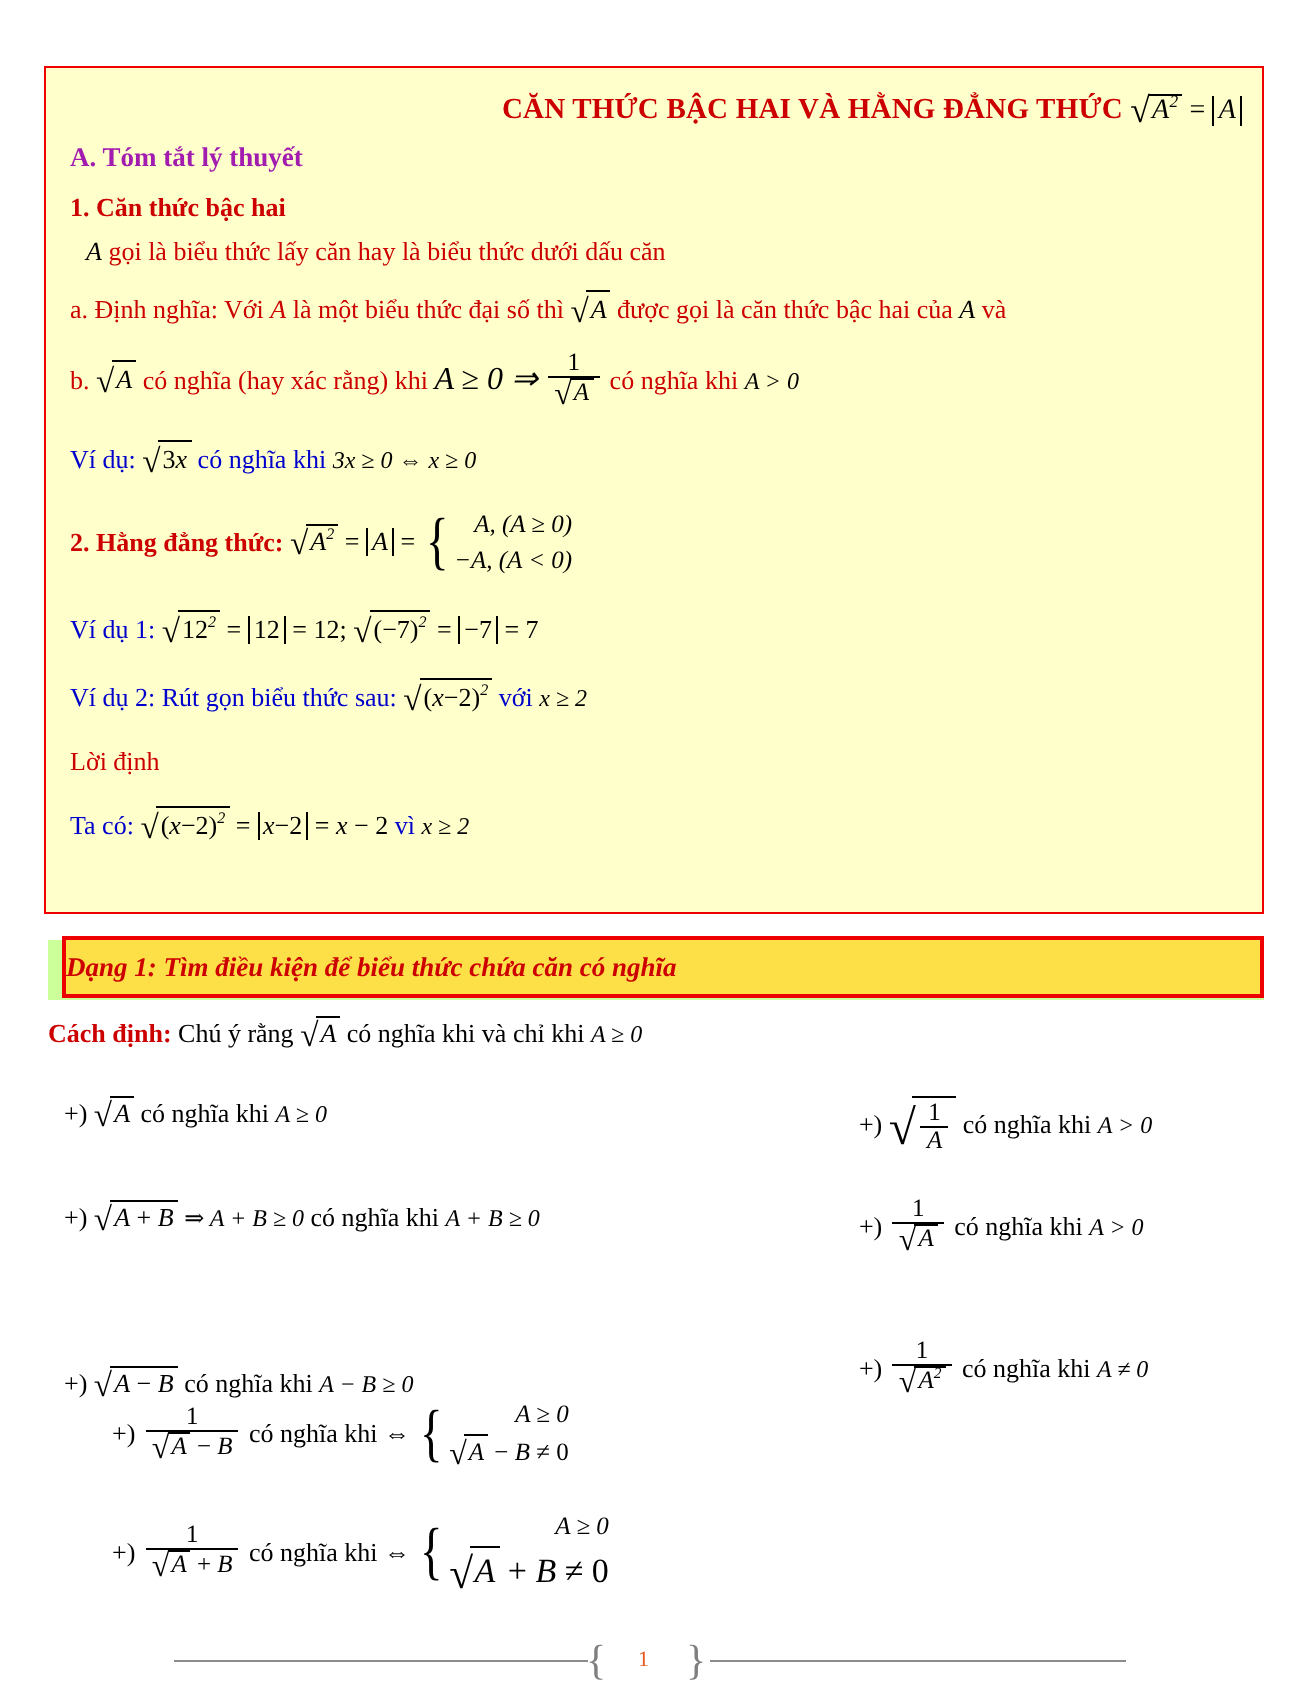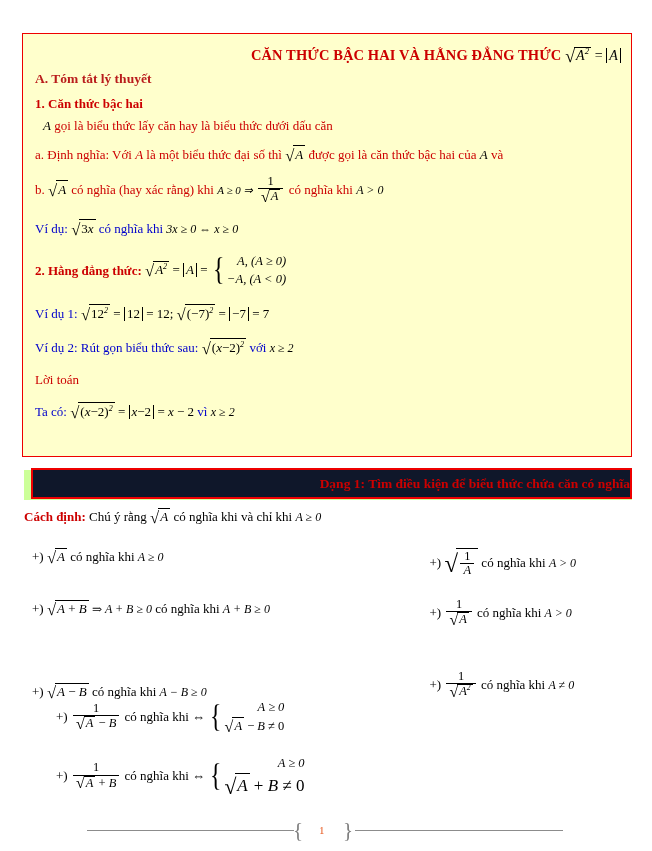--- a/index.html
+++ b/index.html
@@ -106,21 +106,21 @@
     text-align: right;
     font-weight: bold;
     color: #cc0000;
     font-size: 14.5px;
     letter-spacing: 0.1px;
     margin: 7px 0 4px 0;
   }
   .doc-title .t-math { color: #000000; font-weight: normal; font-size: 14px; }
 
   .h-blue {
-    color: #b91c1c;
+    color: #a21caf;
     font-weight: bold;
     font-size: 13.5px;
     margin: 7px 0 0 2px;
   }
   .h-red {
     color: #cc0000;
     font-weight: bold;
     font-size: 13px;
     margin: 9px 0 0 2px;
   }
@@ -149,27 +149,28 @@
     height: 30px;
     background: #ccff99;
   }
   .dang-banner {
     position: absolute;
     left: 31px;
     top: 468px;
     width: 601px;
     height: 31px;
     box-sizing: border-box;
-    background: #0f172a;
+    background: #fde047;
     border: 2.4px solid #ee0000;
     color: #cc0000;
     font-weight: bold;
     font-size: 13.5px;
-    text-align: right;
+    text-align: left;
     line-height: 27px;
+    font-style: italic;
   }
 
   .cachgiai {
     position: absolute;
     left: 24px;
     top: 508px;
     font-size: 13px;
   }
   .cachgiai .lab { color: #cc0000; font-weight: bold; }
 
@@ -252,21 +253,21 @@
       <span class="mth line-blk"><span class="rad"><span class="surd">√</span><span class="rbody"><span class="var">A</span></span></span></span>
       <span>được gọi là căn thức bậc hai của</span>
       <span class="mth var line-blk">A</span>
       <span>và</span>
     </div>
 
     <div class="line-red" style="margin-top:12px;">
       <span>b.</span>
       <span class="mth line-blk"><span class="rad"><span class="surd">√</span><span class="rbody"><span class="var">A</span></span></span></span>
       <span>có nghĩa (hay xác rằng) khi</span>
-      <span class="mth line-blk" style="font-size:11px;font-family:Liberation Serif, serif;">A ≥ 0 ⇒</span>
+      <span class="mth line-blk" style="font-size:16px;font-family:Liberation Serif, serif;">A ≥ 0 ⇒</span>
       <span class="mth line-blk"><span class="frac"><span class="num mop">1</span><span class="den"><span class="rad"><span class="surd">√</span><span class="rbody"><span class="var">A</span></span></span></span></span></span>
       <span>có nghĩa khi</span>
       <span class="mth line-blk" style="font-size:12px;">A &gt; 0</span>
     </div>
 
     <div class="line-blue" style="margin-top:14px;">
       <span>Ví dụ:</span>
       <span class="mth line-blk"><span class="rad"><span class="surd">√</span><span class="rbody"><span class="mop">3</span><span class="var">x</span></span></span></span>
       <span>có nghĩa khi</span>
       <span class="mth line-blk" style="font-size:12px;">3x ≥ 0 ⇔ x ≥ 0</span>
@@ -297,21 +298,21 @@
       </span>
     </div>
 
     <div class="line-blue" style="margin-top:14px;">
       <span>Ví dụ 2: Rút gọn biểu thức sau:</span>
       <span class="mth line-blk"><span class="rad"><span class="surd">√</span><span class="rbody"><span class="mop">(</span><span class="var">x</span><span class="mop">−2)</span><sup class="exp">2</sup></span></span></span>
       <span>với</span>
       <span class="mth line-blk" style="font-size:12px;">x ≥ 2</span>
     </div>
 
-    <div class="line-red" style="margin-top:13px;">Lời toán</div>
+    <div class="line-red" style="margin-top:13px;">Lời định</div>
 
     <div class="line-blue" style="margin-top:12px;">
       <span>Ta có:</span>
       <span class="mth line-blk">
         <span class="rad"><span class="surd">√</span><span class="rbody"><span class="mop">(</span><span class="var">x</span><span class="mop">−2)</span><sup class="exp">2</sup></span></span>
         <span class="mop"> = </span><span class="abs"><span class="var">x</span><span class="mop">−2</span></span>
         <span class="mop"> = </span><span class="var">x</span><span class="mop"> − 2</span>
       </span>
       <span>vì</span>
       <span class="mth line-blk" style="font-size:12px;">x ≥ 2</span>

